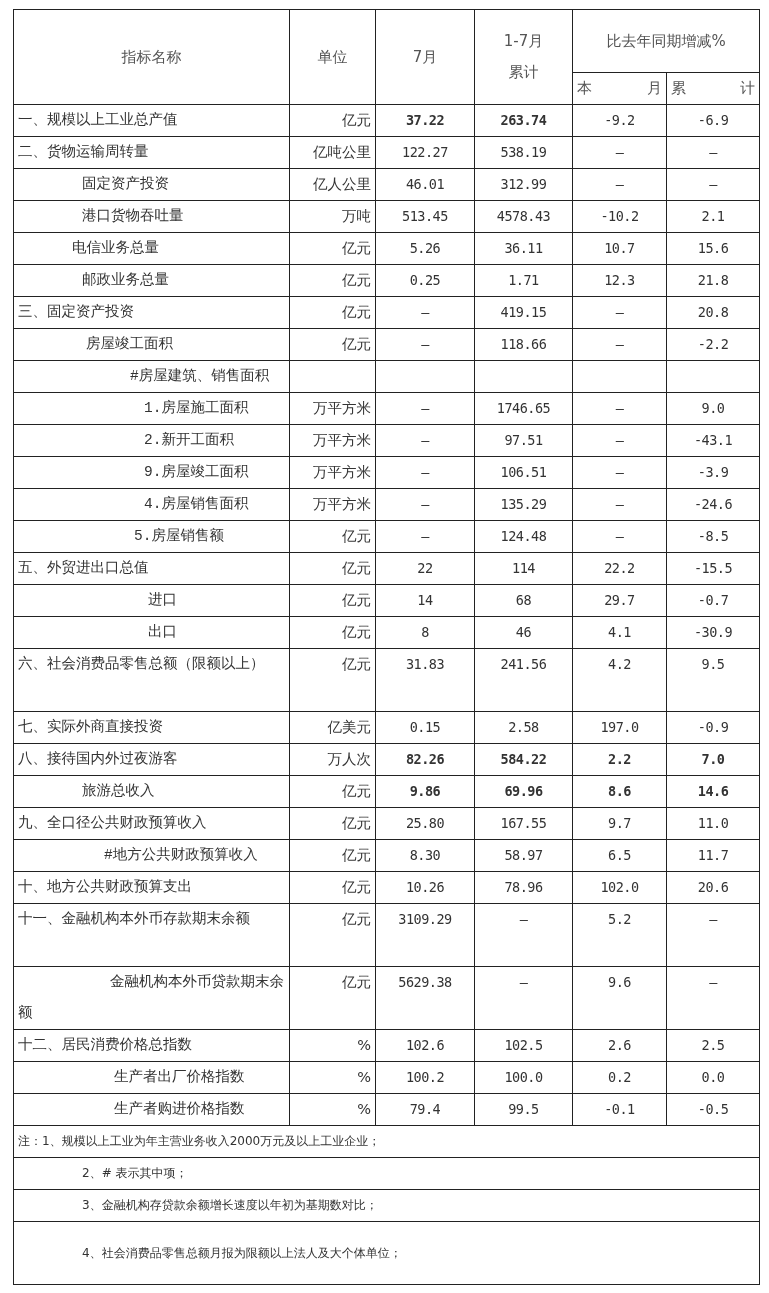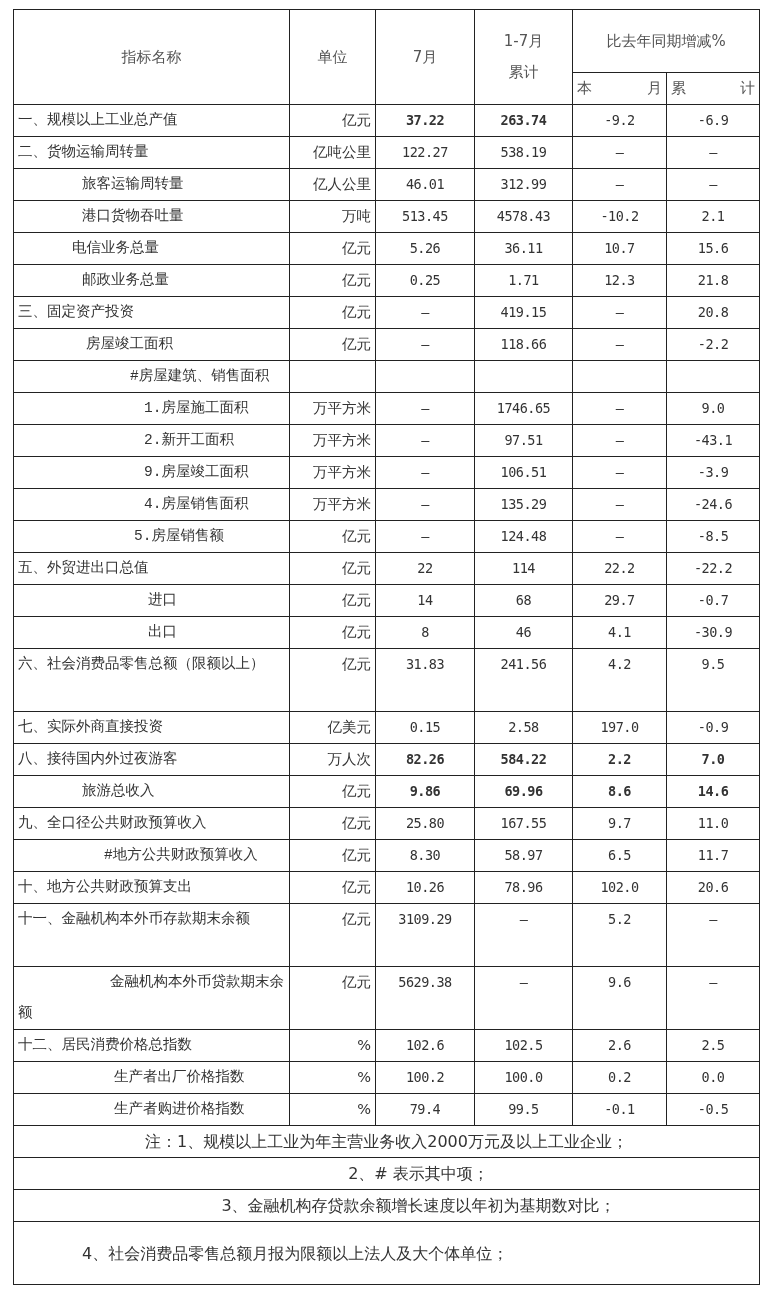--- a/index.html
+++ b/index.html
@@ -6,21 +6,21 @@
   body { width:769px; height:1293px; position:relative; font-family:"DejaVu Sans", sans-serif; color:#333; }
   table.stat { position:absolute; left:13px; top:9px; border-collapse:collapse; table-layout:fixed; width:746px; font-size:14.5px; }
   table.stat td { border:1px solid #222; padding:0 4px; height:31px; vertical-align:middle; line-height:31px; white-space:nowrap; overflow:hidden; }
   td.c { text-align:right; }
   td.num { text-align:center; font-family:"DejaVu Sans Mono", monospace; font-size:13.5px; letter-spacing:-0.5px; }
   td.name { text-align:left;font-family:Liberation Mono, monospace; }
   td.hdr { text-align:center; vertical-align:top; line-height:28px; color:#555; font-size:15px; }
   tr.tall td { height:62px; vertical-align:top; }
   tr.tall td.name { white-space:normal; line-height:31px; }
   td.sub { padding:0 8px; font-size:15px; color:#555; }
-  td.note { text-align:center; white-space:normal; font-size:16px; line-height:31px; }
+  td.note { text-align:left; white-space:normal; font-size:12px; line-height:31px; }
   .pad1 { padding-left:68px !important; }
   .pad2 { padding-left:58px !important; }
   .pad3 { padding-left:72px !important; }
   .pad4 { padding-left:116px !important; }
   .pad5 { padding-left:100px !important; }
   .pad6 { padding-left:130px !important; }
   .pad8 { padding-left:90px !important; }
   .pad9 { padding-left:120px !important; }
   .indent-note { padding-left:68px !important; }
   .bold-num { font-weight:bold; }
@@ -71,21 +71,21 @@
   </tr>
   <tr>
     <td class="name">二、货物运输周转量</td>
     <td class="c">亿吨公里</td>
     <td class="num">122.27</td>
     <td class="num">538.19</td>
     <td class="num">—</td>
     <td class="num">—</td>
   </tr>
   <tr>
-    <td class="name pad1">旅客运输周转量</td>
+    <td class="name pad1">固定资产投资</td>
     <td class="c">亿人公里</td>
     <td class="num">46.01</td>
     <td class="num">312.99</td>
     <td class="num">—</td>
     <td class="num">—</td>
   </tr>
   <tr>
     <td class="name pad1">港口货物吞吐量</td>
     <td class="c">万吨</td>
     <td class="num">513.45</td>
@@ -172,21 +172,21 @@
     <td class="num">124.48</td>
     <td class="num">—</td>
     <td class="num">-8.5</td>
   </tr>
   <tr>
     <td class="name">五、外贸进出口总值</td>
     <td class="c">亿元</td>
     <td class="num">22</td>
     <td class="num">114</td>
     <td class="num">22.2</td>
-    <td class="num">-22.2</td>
+    <td class="num">-15.5</td>
   </tr>
   <tr>
     <td class="name" style="padding-left:134px">进口</td>
     <td class="c">亿元</td>
     <td class="num">14</td>
     <td class="num">68</td>
     <td class="num">29.7</td>
     <td class="num">-0.7</td>
   </tr>
   <tr>

